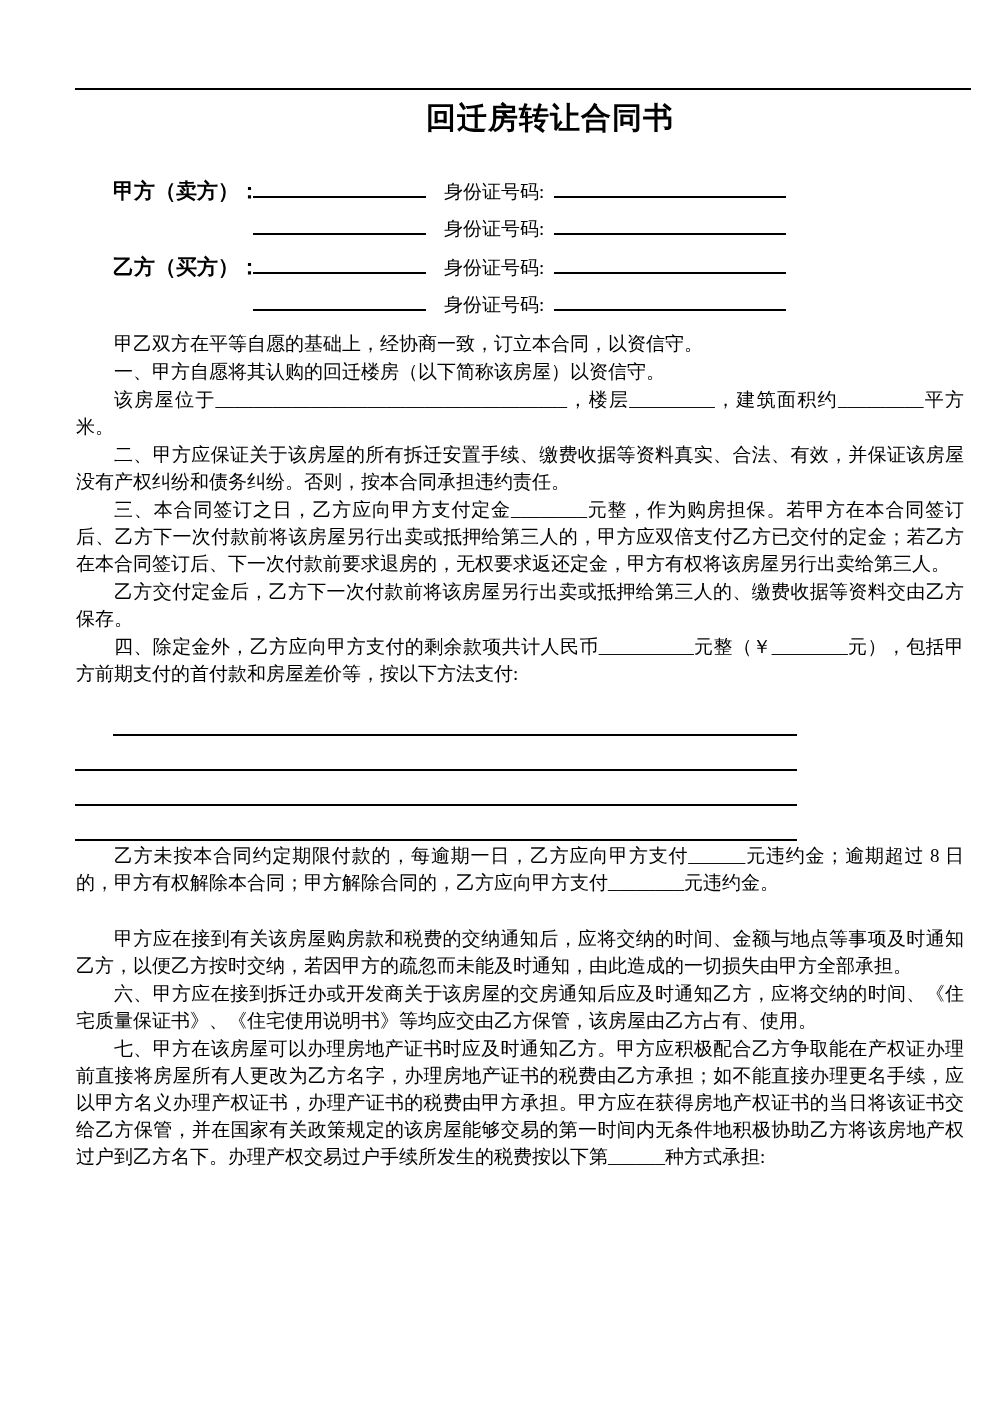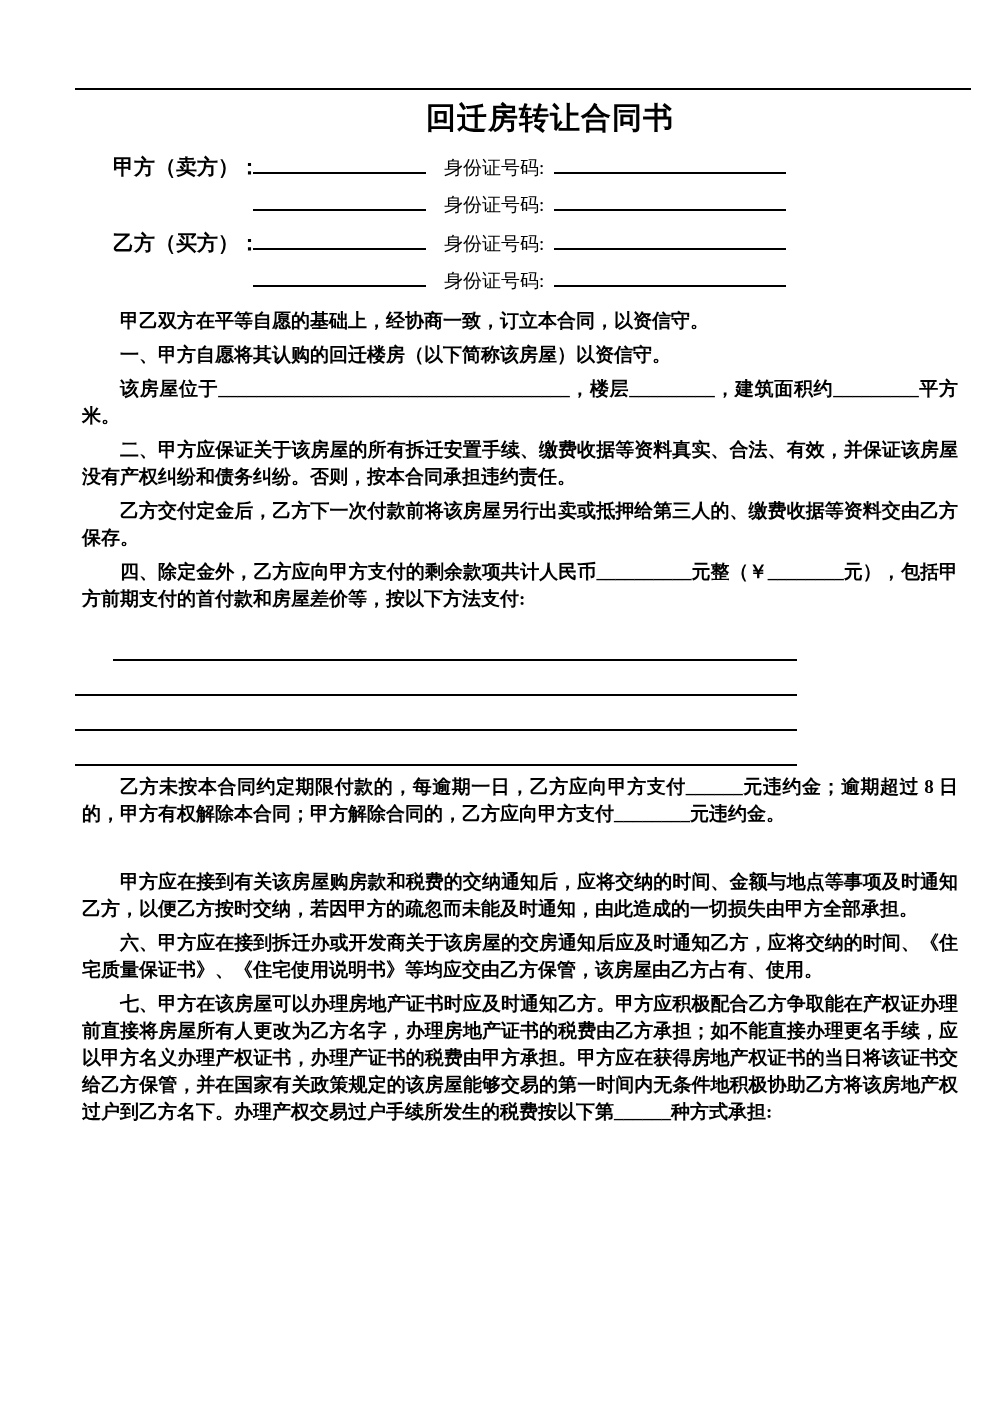--- a/index.html
+++ b/index.html
@@ -6,37 +6,36 @@
   body {
     width: 993px; height: 1404px;
     background: #ffffff; color: #000000;
     font-family: "Liberation Serif", "DejaVu Serif", serif;
     overflow: hidden;
   }
   .page { box-sizing: border-box; width: 993px; height: 1404px; padding: 0 28px 0 75px; }
   .top-rule { border: none; border-top: 2px solid #000; margin: 88px 0 0 0; width: 896px; }
   .doc-title {
     font-size: 30px; font-weight: bold; text-align: center; text-indent: 2em;
-    margin: 6px 0 8px 0; line-height: 44px; letter-spacing: 1px;
+    margin: 6px 0 0 0; line-height: 44px; letter-spacing: 1px;
   }
-  .parties { }
+  .parties { margin-top: 32px; }
   .party-row { height: 38px; line-height: 38px; white-space: nowrap; }
   .party-label {
     display: inline-block; width: 128px; margin-left: 38px;
     font-weight: bold; font-size: 21px;
   }
   .field { display: inline-block; border-bottom: 2px solid #000; height: 1px; }
   .name-field { width: 173px; margin-left: 12px; }
   .id-label { font-size: 19px; margin-left: 18px; }
   .id-field { width: 232px; margin-left: 10px; }
   .doc p {
-    margin: 7px; font-size: 19px; line-height: 27px;
+    margin: 1px; font-size: 19px; line-height: 27px;
     text-align: justify; text-indent: 2em;
     word-break: break-all;
-    font-weight: bold;
   }
   .doc { margin-top: 6px; }
   .blank-rows { margin-top: 14px; }
   .blank-row { height: 33px; border-bottom: 2px solid #000; width: 722px; }
   .blank-row.first { width: 684px; margin-left: 38px; }
   .spacer { height: 27px; }
 </style>
 </head>
 <body>
 
@@ -59,20 +58,21 @@
     <div class="party-row">
       <span class="party-label"></span><span class="field name-field"></span><span class="id-label">身份证号码:</span><span class="field id-field"></span>
     </div>
   </div>
 
   <div class="doc">
     <p>甲乙双方在平等自愿的基础上，经协商一致，订立本合同，以资信守。</p>
     <p>一、甲方自愿将其认购的回迁楼房（以下简称该房屋）以资信守。</p>
     <p>该房屋位于_____________________________________，楼层_________，建筑面积约_________平方米。</p>
     <p>二、甲方应保证关于该房屋的所有拆迁安置手续、缴费收据等资料真实、合法、有效，并保证该房屋没有产权纠纷和债务纠纷。否则，按本合同承担违约责任。</p>
+    <p>三、本合同签订之日，乙方应向甲方支付定金________元整，作为购房担保。若甲方在本合同签订后、乙方下一次付款前将该房屋另行出卖或抵押给第三人的，甲方应双倍支付乙方已交付的定金；若乙方在本合同签订后、下一次付款前要求退房的，无权要求返还定金，甲方有权将该房屋另行出卖给第三人。</p>
     <p>乙方交付定金后，乙方下一次付款前将该房屋另行出卖或抵押给第三人的、缴费收据等资料交由乙方保存。</p>
     <p>四、除定金外，乙方应向甲方支付的剩余款项共计人民币__________元整（￥________元），包括甲方前期支付的首付款和房屋差价等，按以下方法支付:</p>
 
     <div class="blank-rows">
       <div class="blank-row first"></div>
       <div class="blank-row"></div>
       <div class="blank-row"></div>
       <div class="blank-row"></div>
     </div>
 

